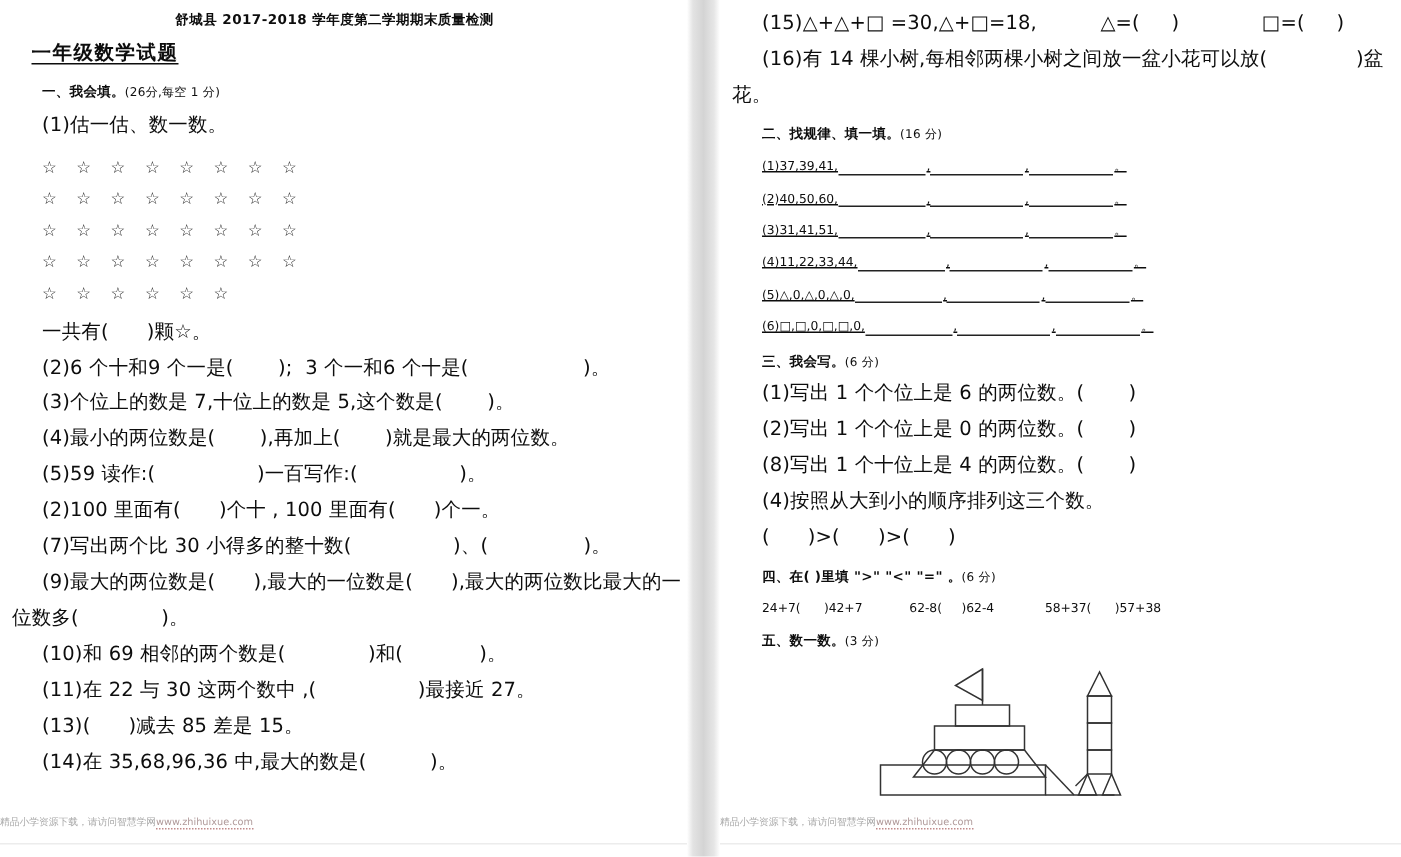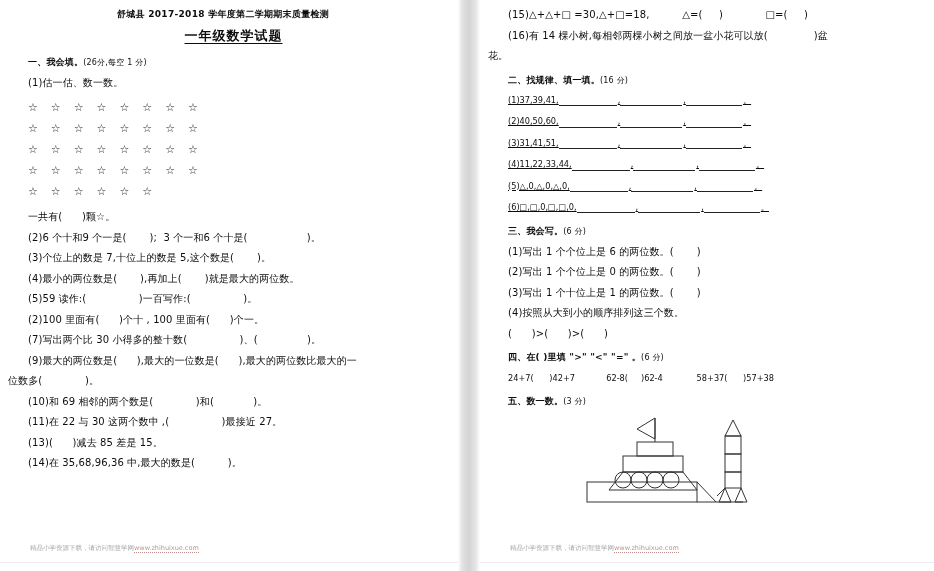--- a/index.html
+++ b/index.html
@@ -48,41 +48,41 @@
 
   
   .doc-header {
     text-align: center;
     font-size: 9px;
     font-weight: bold;
     letter-spacing: .3px;
     margin-top: 9px;
   }
   .doc-title {
-    text-align: center;
+    text-align: left;
     font-size: 13px;
     font-weight: bold;
     letter-spacing: 1px;
     margin-top: 10px;
     text-decoration: underline;
     text-underline-offset: 3px;
     padding-left: 21px;
   }
 
   .sec-title {
     font-size: 9px;
     font-weight: bold;
     margin: 13px 0 0 28px;
     letter-spacing: .2px;
   }
   .sec-title .pts { font-weight: normal; font-size: 8px; }
 
   .q {
     margin: 9px 0 0 28px;
-    font-size: 10px;
+    font-size: 13px;
     letter-spacing: .1px;
     white-space: pre;
   }
   .q.hang { margin-left: 8px; }
 
   
   .stars {
     margin: 9px 0 0 28px;
   }
   .star-row {
@@ -126,21 +126,20 @@
     margin: 6px 0 0 95px;
   }
 
   
   .footer {
     position: absolute;
     left: 0; right: 0;
     bottom: 18px;
     font-size: 6.5px;
     color: #a8a8a8;
-    padding-left: 30px;
     white-space: nowrap;
   }
   .footer .url {
     color: #b09a9a;
     border-bottom: 1px dotted #c08a8a;
   }
   .footer-rule {
     position: absolute;
     left: 0; right: 0; bottom: 8px;
     height: 1px;
@@ -265,21 +264,21 @@
             <span class="blankline bl3"></span>
             <span class="sep">。</span>
         </div>
 
         <div class="sec-title">
           <span>三、我会写。</span><span class="pts">(6 分)</span>
         </div>
 
         <div class="q">(1)写出 1 个个位上是 6 的两位数。(       )</div>
         <div class="q">(2)写出 1 个个位上是 0 的两位数。(       )</div>
-        <div class="q">(3)写出 1 个十位上是 1 的两位数。(       )</div>
+        <div class="q">(8)写出 1 个十位上是 4 的两位数。(       )</div>
         <div class="q">(4)按照从大到小的顺序排列这三个数。</div>
         <div class="q">(      )&gt;(      )&gt;(      )</div>
 
         <div class="sec-title">
           <span>四、在(      )里填 "&gt;"  "&lt;"  "=" 。</span><span class="pts">(6 分)</span>
         </div>
 
         <div class="cmp-row">24+7(      )42+7            62-8(     )62-4             58+37(      )57+38</div>
 
         <div class="sec-title">

